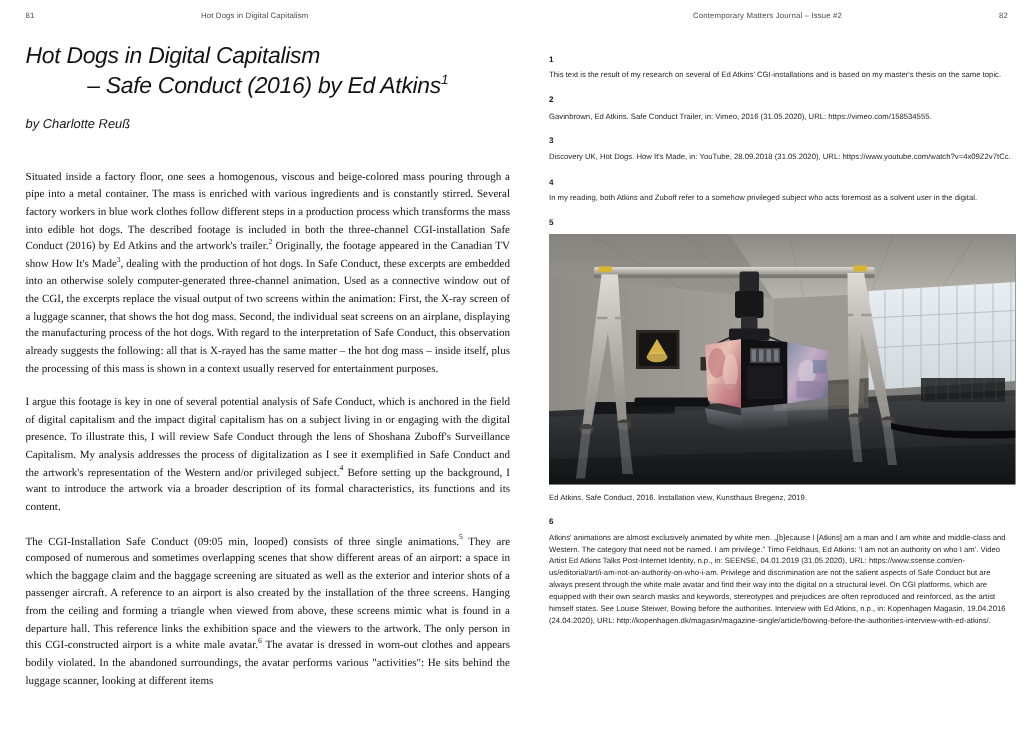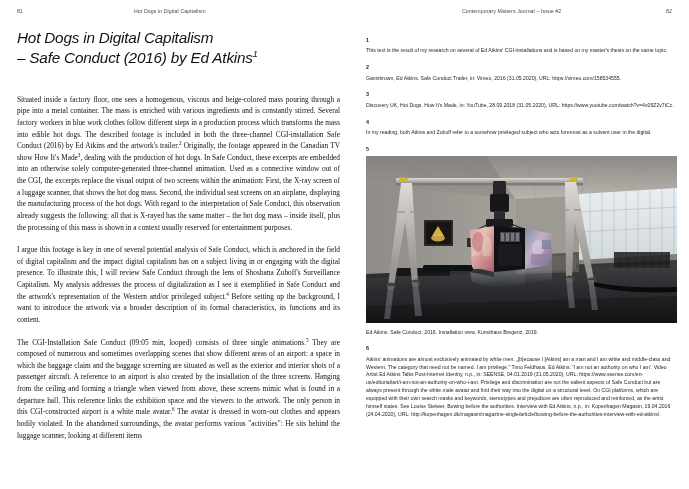--- a/index.html
+++ b/index.html
@@ -61,20 +61,21 @@
     font-style: italic;
     font-weight: normal;
     font-size: 15.3px;
     line-height: 1.33;
     margin: 0 0 0 0;
     letter-spacing: -0.2px;
     color: #121212;
   }
   .article-title .line2 {
     display: block;
+    text-align: center;
   }
   .article-title sup {
     font-size: 9px;
     vertical-align: super;
     line-height: 0;
   }
   .article-author {
     font-family: "Liberation Sans", sans-serif;
     font-style: italic;
     font-size: 8.6px;
@@ -159,20 +160,21 @@
 
 <div class="col-left">
 
   <h1 class="article-title">
     <span>Hot Dogs in Digital Capitalism</span>
     <span class="line2">
       <span>– Safe Conduct (2016) by Ed Atkins</span><sup>1</sup>
     </span>
   </h1>
 
+  <div class="article-author">by Charlotte Reuß</div>
 
   <div class="body-text">
     <p>Situated inside a factory floor, one sees a homogenous, viscous and beige-colored mass pouring through a pipe into a metal container. The mass is enriched with various ingredients and is constantly stirred. Several factory workers in blue work clothes follow different steps in a production process which transforms the mass into edible hot dogs. The described footage is included in both the three-channel CGI-installation Safe Conduct (2016) by Ed Atkins and the artwork's trailer.<sup>2</sup> Originally, the footage appeared in the Canadian TV show How It's Made<sup>3</sup>, dealing with the production of hot dogs. In Safe Conduct, these excerpts are embedded into an otherwise solely computer-generated three-channel animation. Used as a connective window out of the CGI, the excerpts replace the visual output of two screens within the animation: First, the X-ray screen of a luggage scanner, that shows the hot dog mass. Second, the individual seat screens on an airplane, displaying the manufacturing process of the hot dogs. With regard to the interpretation of Safe Conduct, this observation already suggests the following: all that is X-rayed has the same matter – the hot dog mass – inside itself, plus the processing of this mass is shown in a context usually reserved for entertainment purposes.</p>
     <p>I argue this footage is key in one of several potential analysis of Safe Conduct, which is anchored in the field of digital capitalism and the impact digital capitalism has on a subject living in or engaging with the digital presence. To illustrate this, I will review Safe Conduct through the lens of Shoshana Zuboff's Surveillance Capitalism. My analysis addresses the process of digitalization as I see it exemplified in Safe Conduct and the artwork's representation of the Western and/or privileged subject.<sup>4</sup> Before setting up the background, I want to introduce the artwork via a broader description of its formal characteristics, its functions and its content.</p>
     <p>The CGI-Installation Safe Conduct (09:05 min, looped) consists of three single animations.<sup>5</sup> They are composed of numerous and sometimes overlapping scenes that show different areas of an airport: a space in which the baggage claim and the baggage screening are situated as well as the exterior and interior shots of a passenger aircraft. A reference to an airport is also created by the installation of the three screens. Hanging from the ceiling and forming a triangle when viewed from above, these screens mimic what is found in a departure hall. This reference links the exhibition space and the viewers to the artwork. The only person in this CGI-constructed airport is a white male avatar.<sup>6</sup> The avatar is dressed in worn-out clothes and appears bodily violated. In the abandoned surroundings, the avatar performs various "activities": He sits behind the luggage scanner, looking at different items</p>
   </div>
 
 </div>
 
 <div class="col-right">

